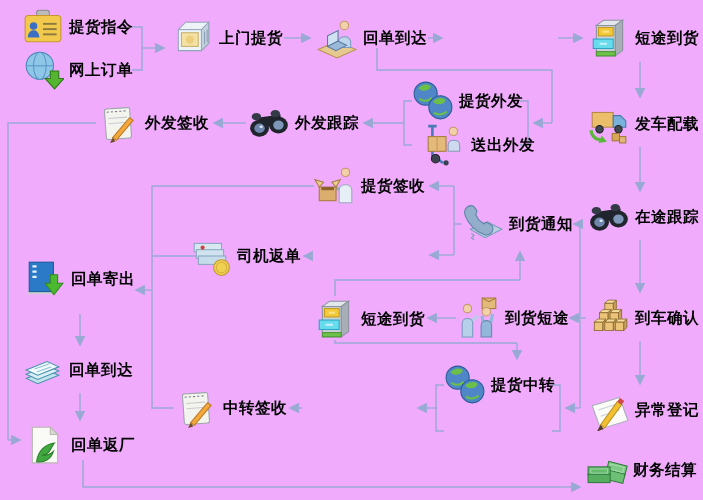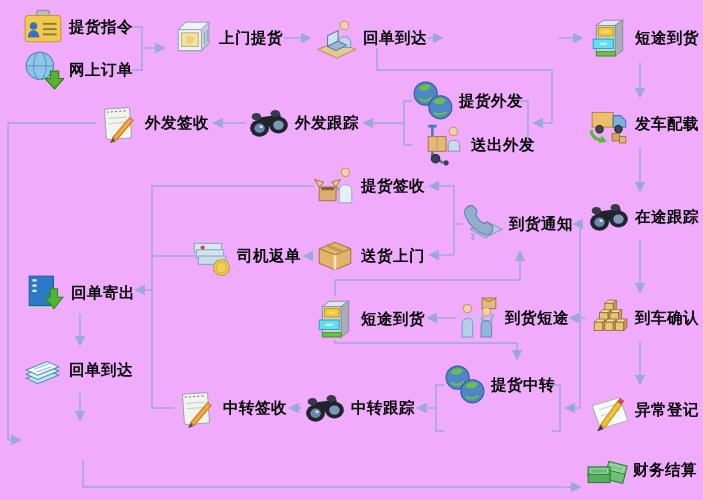--- a/index.html
+++ b/index.html
@@ -335,27 +335,21 @@
         <use href="#s-papers"></use>
       </svg>
       <span class="lbl">司机返单</span>
     </div>
 <div class="node" style="left:462px;top:203px">
       <svg class="ic">
         <use href="#s-phone"></use>
       </svg>
       <span class="lbl">到货通知</span>
     </div>
-<div class="node" style="left:314px;top:235px">
-      <svg class="ic">
-        <use href="#s-box"></use>
-      </svg>
-      <span class="lbl">送货上门</span>
-    </div>
-<div class="node" style="left:24px;top:272px">
+<div class="node" style="left:24px;top:258px">
       <svg class="ic">
         <use href="#s-docblue"></use>
       </svg>
       <span class="lbl">回单寄出</span>
     </div>
 <div class="node" style="left:314px;top:298px">
       <svg class="ic">
         <use href="#s-cabinet"></use>
       </svg>
       <span class="lbl">短途到货</span>
@@ -377,38 +371,38 @@
         <use href="#s-sheets"></use>
       </svg>
       <span class="lbl">回单到达</span>
     </div>
 <div class="node" style="left:444px;top:364px">
       <svg class="ic">
         <use href="#s-globes"></use>
       </svg>
       <span class="lbl">提货中转</span>
     </div>
-<div class="node" style="left:304px;top:387px">
-      <svg class="ic">
-        <use href="#s-binoc"></use>
-      </svg>
-      <span class="lbl">中转跟踪</span>
-    </div>
 <div class="node" style="left:176px;top:387px">
       <svg class="ic">
         <use href="#s-notepad"></use>
       </svg>
       <span class="lbl">中转签收</span>
     </div>
 <div class="node" style="left:588px;top:389px">
       <svg class="ic">
         <use href="#s-write"></use>
       </svg>
       <span class="lbl">异常登记</span>
     </div>
+<div class="node" style="left:24px;top:424px">
+      <svg class="ic">
+        <use href="#s-docgreen"></use>
+      </svg>
+      <span class="lbl">回单返厂</span>
+    </div>
 <div class="node" style="left:586px;top:449px">
       <svg class="ic">
         <use href="#s-money"></use>
       </svg>
       <span class="lbl">财务结算</span>
     </div>
 
 </div>
 
 </body></html>

